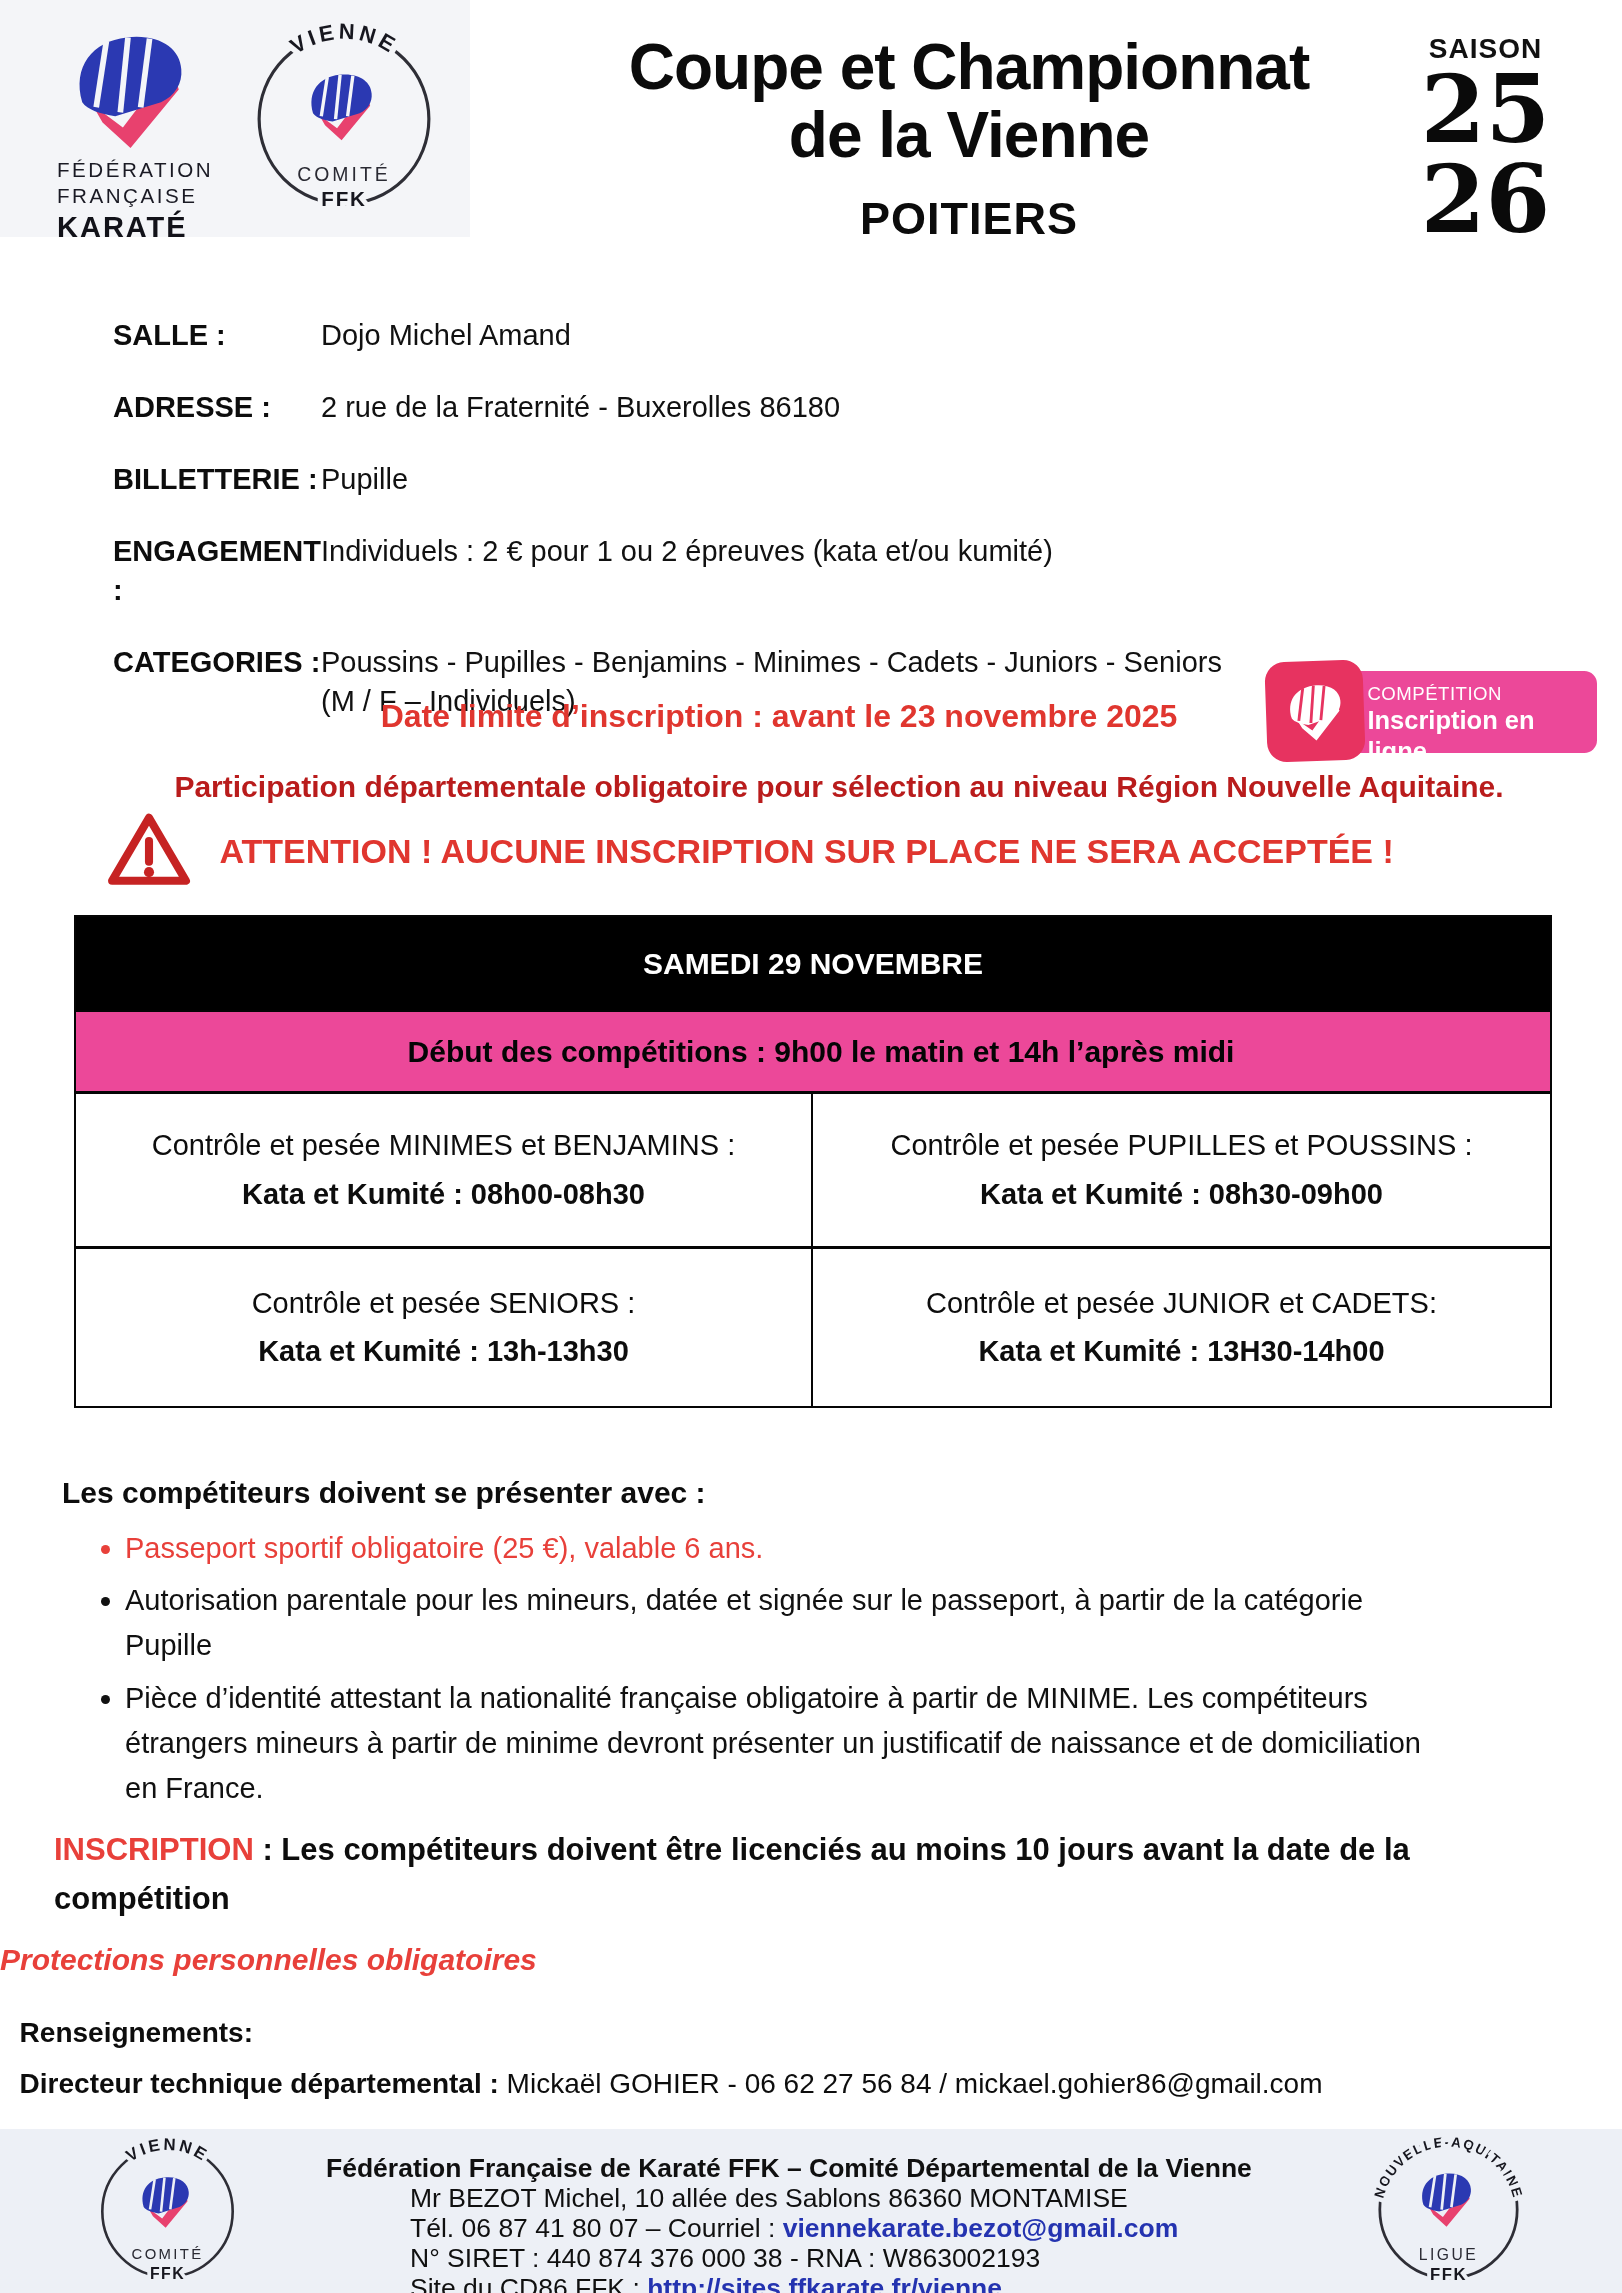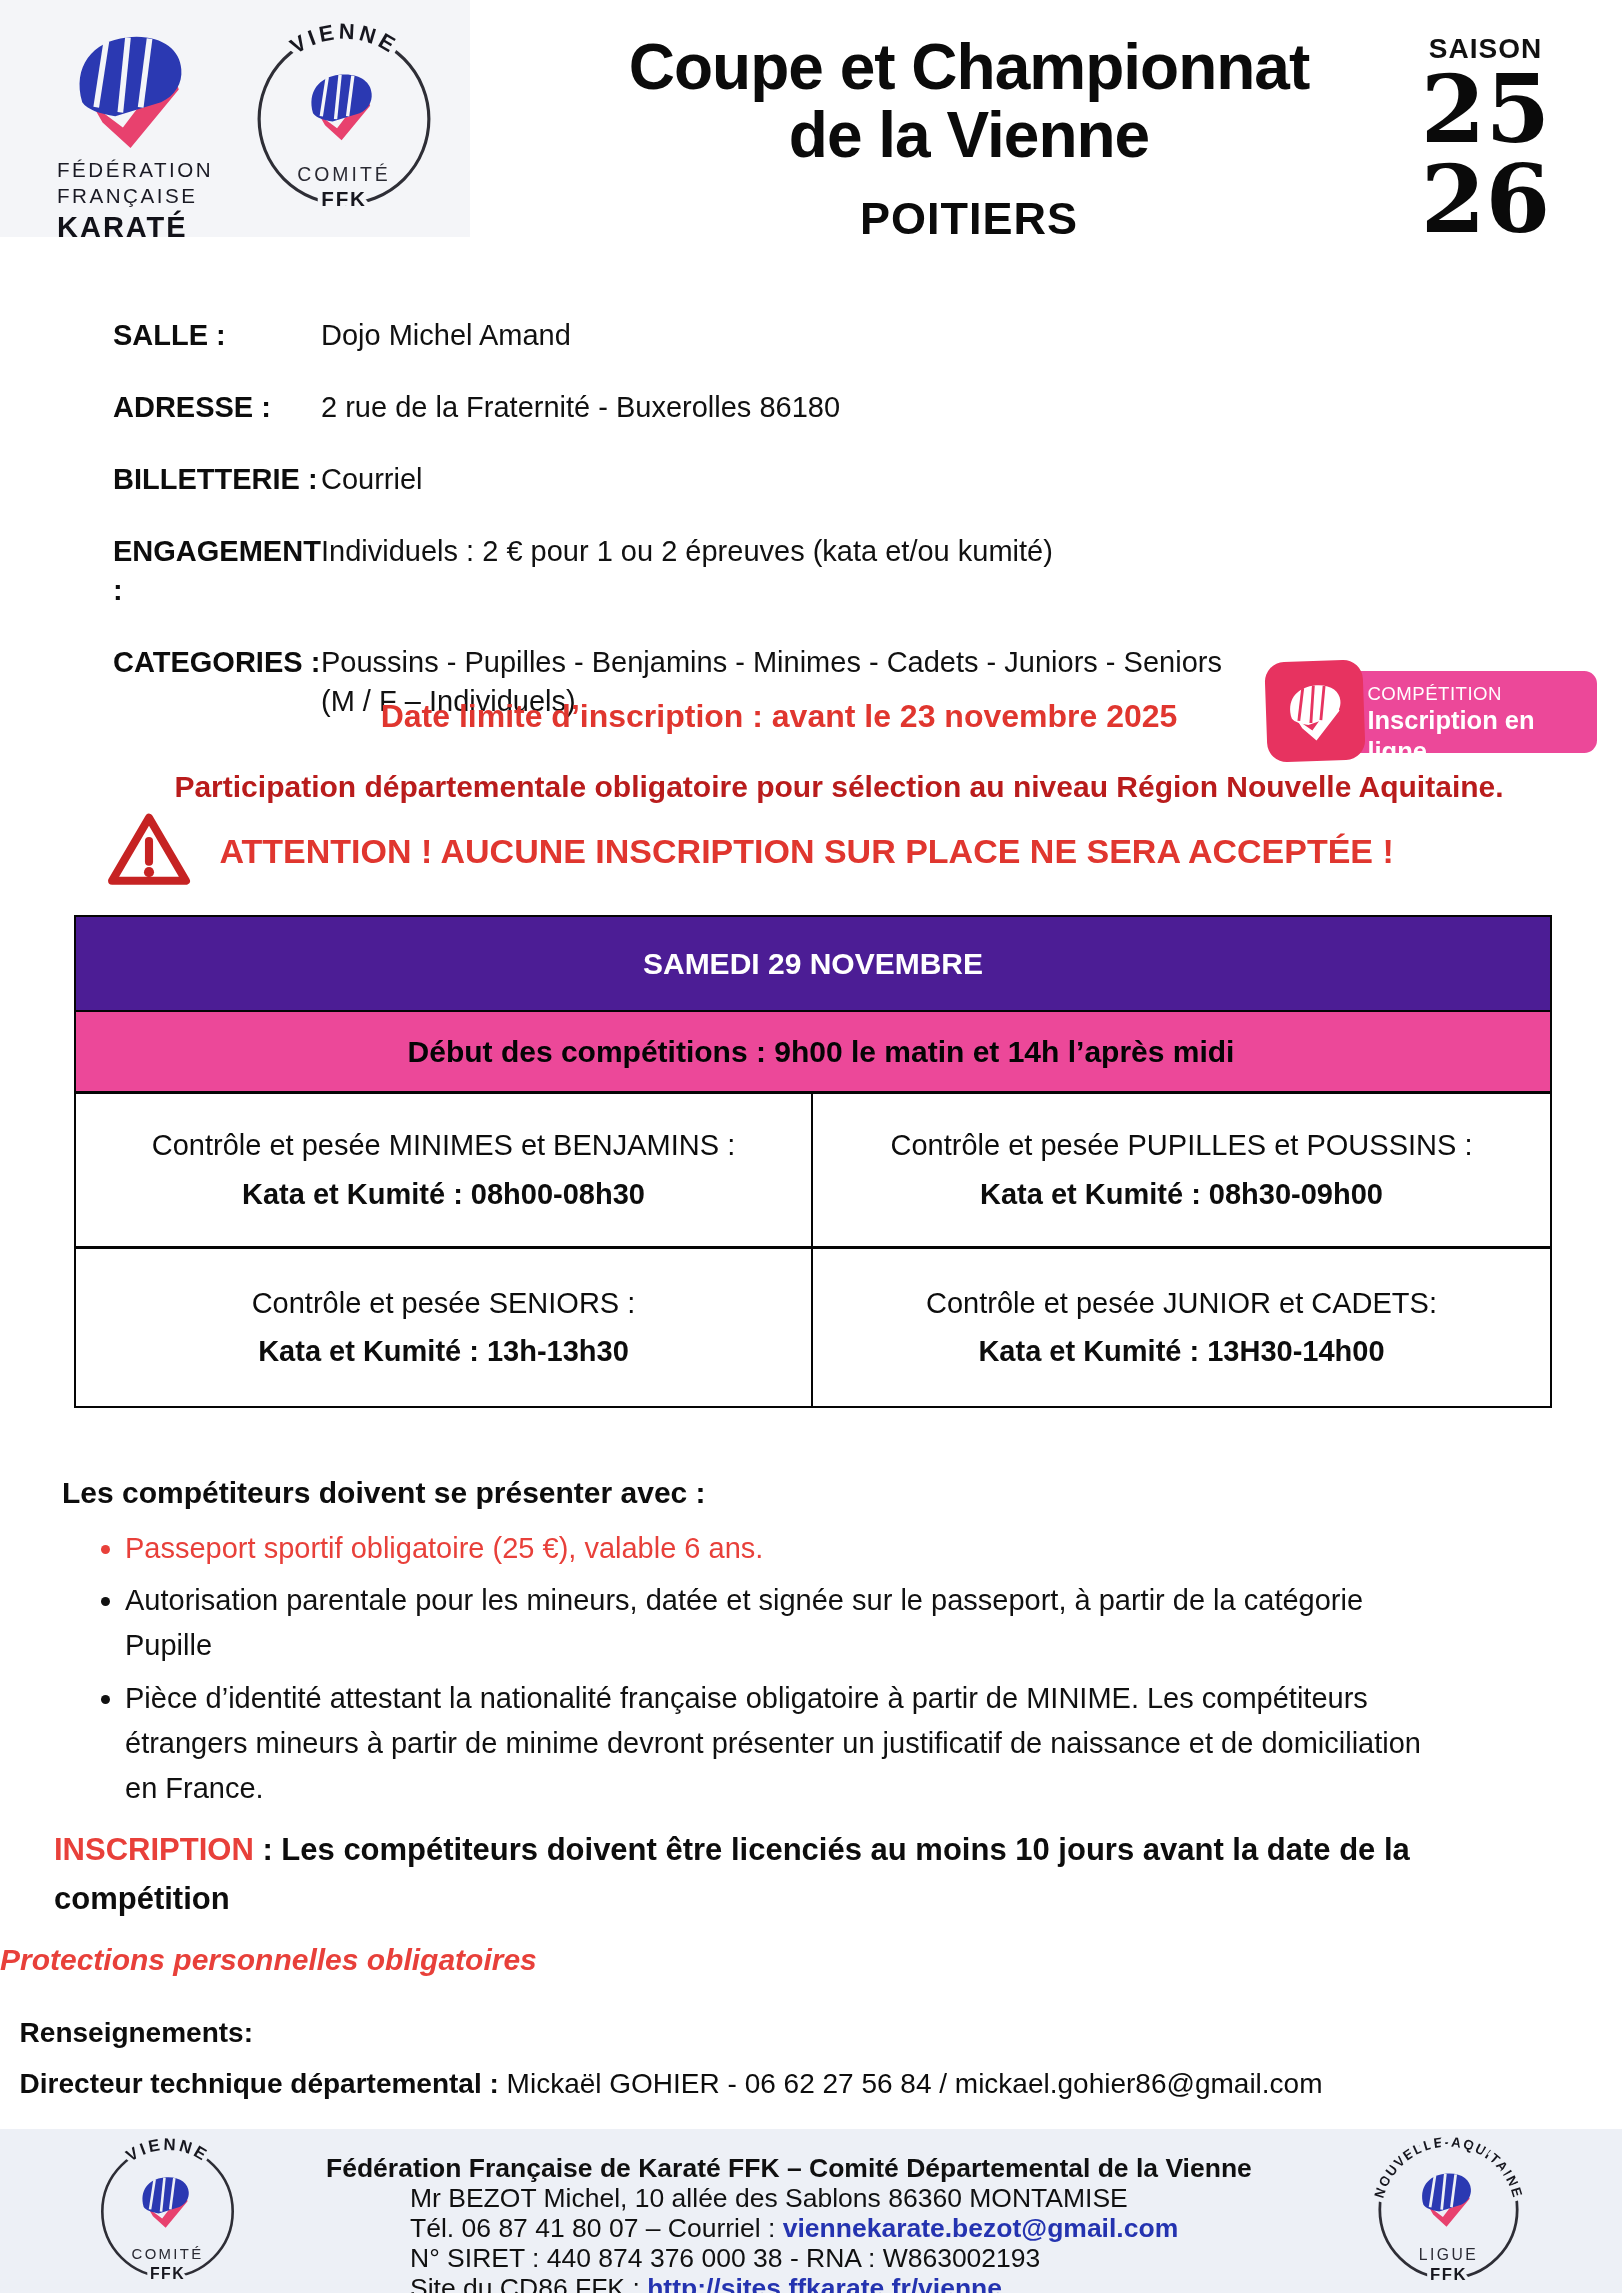--- a/index.html
+++ b/index.html
@@ -42,21 +42,21 @@
   .badge{position:absolute;left:1266px;top:661px;width:341px;height:104px;cursor:pointer;}
   .badge-blue{position:absolute;left:74px;top:9.8px;width:257px;height:82px;background:#ec4899;
               border-radius:12.7px;color:#fff;padding:10.8px 0 0 27.4px;box-sizing:border-box;}
   .badge-blue .t1{font-size:18.6px;letter-spacing:0.5px;line-height:23.5px;}
   .badge-blue .t2{font-size:25.5px;font-weight:bold;line-height:31px;}
   .badge-pink{position:absolute;left:0;top:0;width:98px;height:100px;background:#e73360;border-radius:19.6px;
               transform:rotate(-2deg);display:flex;align-items:center;justify-content:center;}
 
   
   .sched{position:absolute;left:74px;top:915px;width:1478px;border:2.9px solid #050505;box-sizing:border-box;}
-  .t-header{height:93px;background:#4c1d95;color:#fff;display:flex;align-items:center;justify-content:center;
+  .t-header{height:93px;background:#000000;color:#fff;display:flex;align-items:center;justify-content:center;
             font-size:30px;font-weight:bold;}
   .t-sub{height:79px;background:#ec4899;border-top:2.9px solid #050505;border-bottom:3.9px solid #050505;
          display:flex;align-items:center;justify-content:center;font-size:30px;font-weight:bold;color:#050505;padding-left:16px;}
   .t-grid{display:grid;grid-template-columns:1fr 1fr;}
   .t-cell{display:flex;flex-direction:column;align-items:center;justify-content:center;gap:15.7px;
           font-size:29px;color:#0d0d0d;box-sizing:border-box;padding:5.9px 9.8px;}
   .t-cell .c2{font-weight:bold;}
   .t-cell.tl{border-right:2.9px solid #050505;border-bottom:3.9px solid #050505;height:155px;}
   .t-cell.tr{border-bottom:3.9px solid #050505;height:155px;}
   .t-cell.bl{border-right:2.9px solid #050505;height:157px;}
@@ -147,21 +147,21 @@
     <div class="d-row">
       <span class="lab">SALLE :</span>
       <span class="val">Dojo Michel Amand</span>
     </div>
     <div class="d-row">
       <span class="lab">ADRESSE :</span>
       <span class="val">2 rue de la Fraternité - Buxerolles 86180</span>
     </div>
     <div class="d-row">
       <span class="lab">BILLETTERIE :</span>
-      <span class="val">Courriel</span>
+      <span class="val">Pupille</span>
     </div>
     <div class="d-row">
       <span class="lab">ENGAGEMENT :</span>
       <span class="val">Individuels : 2 € pour 1 ou 2 épreuves (kata et/ou kumité)</span>
     </div>
     <div class="d-row">
       <span class="lab">CATEGORIES :</span>
       <span class="val"><span>Poussins - Pupilles - Benjamins - Minimes - Cadets - Juniors - Seniors</span><span class="v2">(M / F – Individuels)</span></span>
     </div>
   </div>

